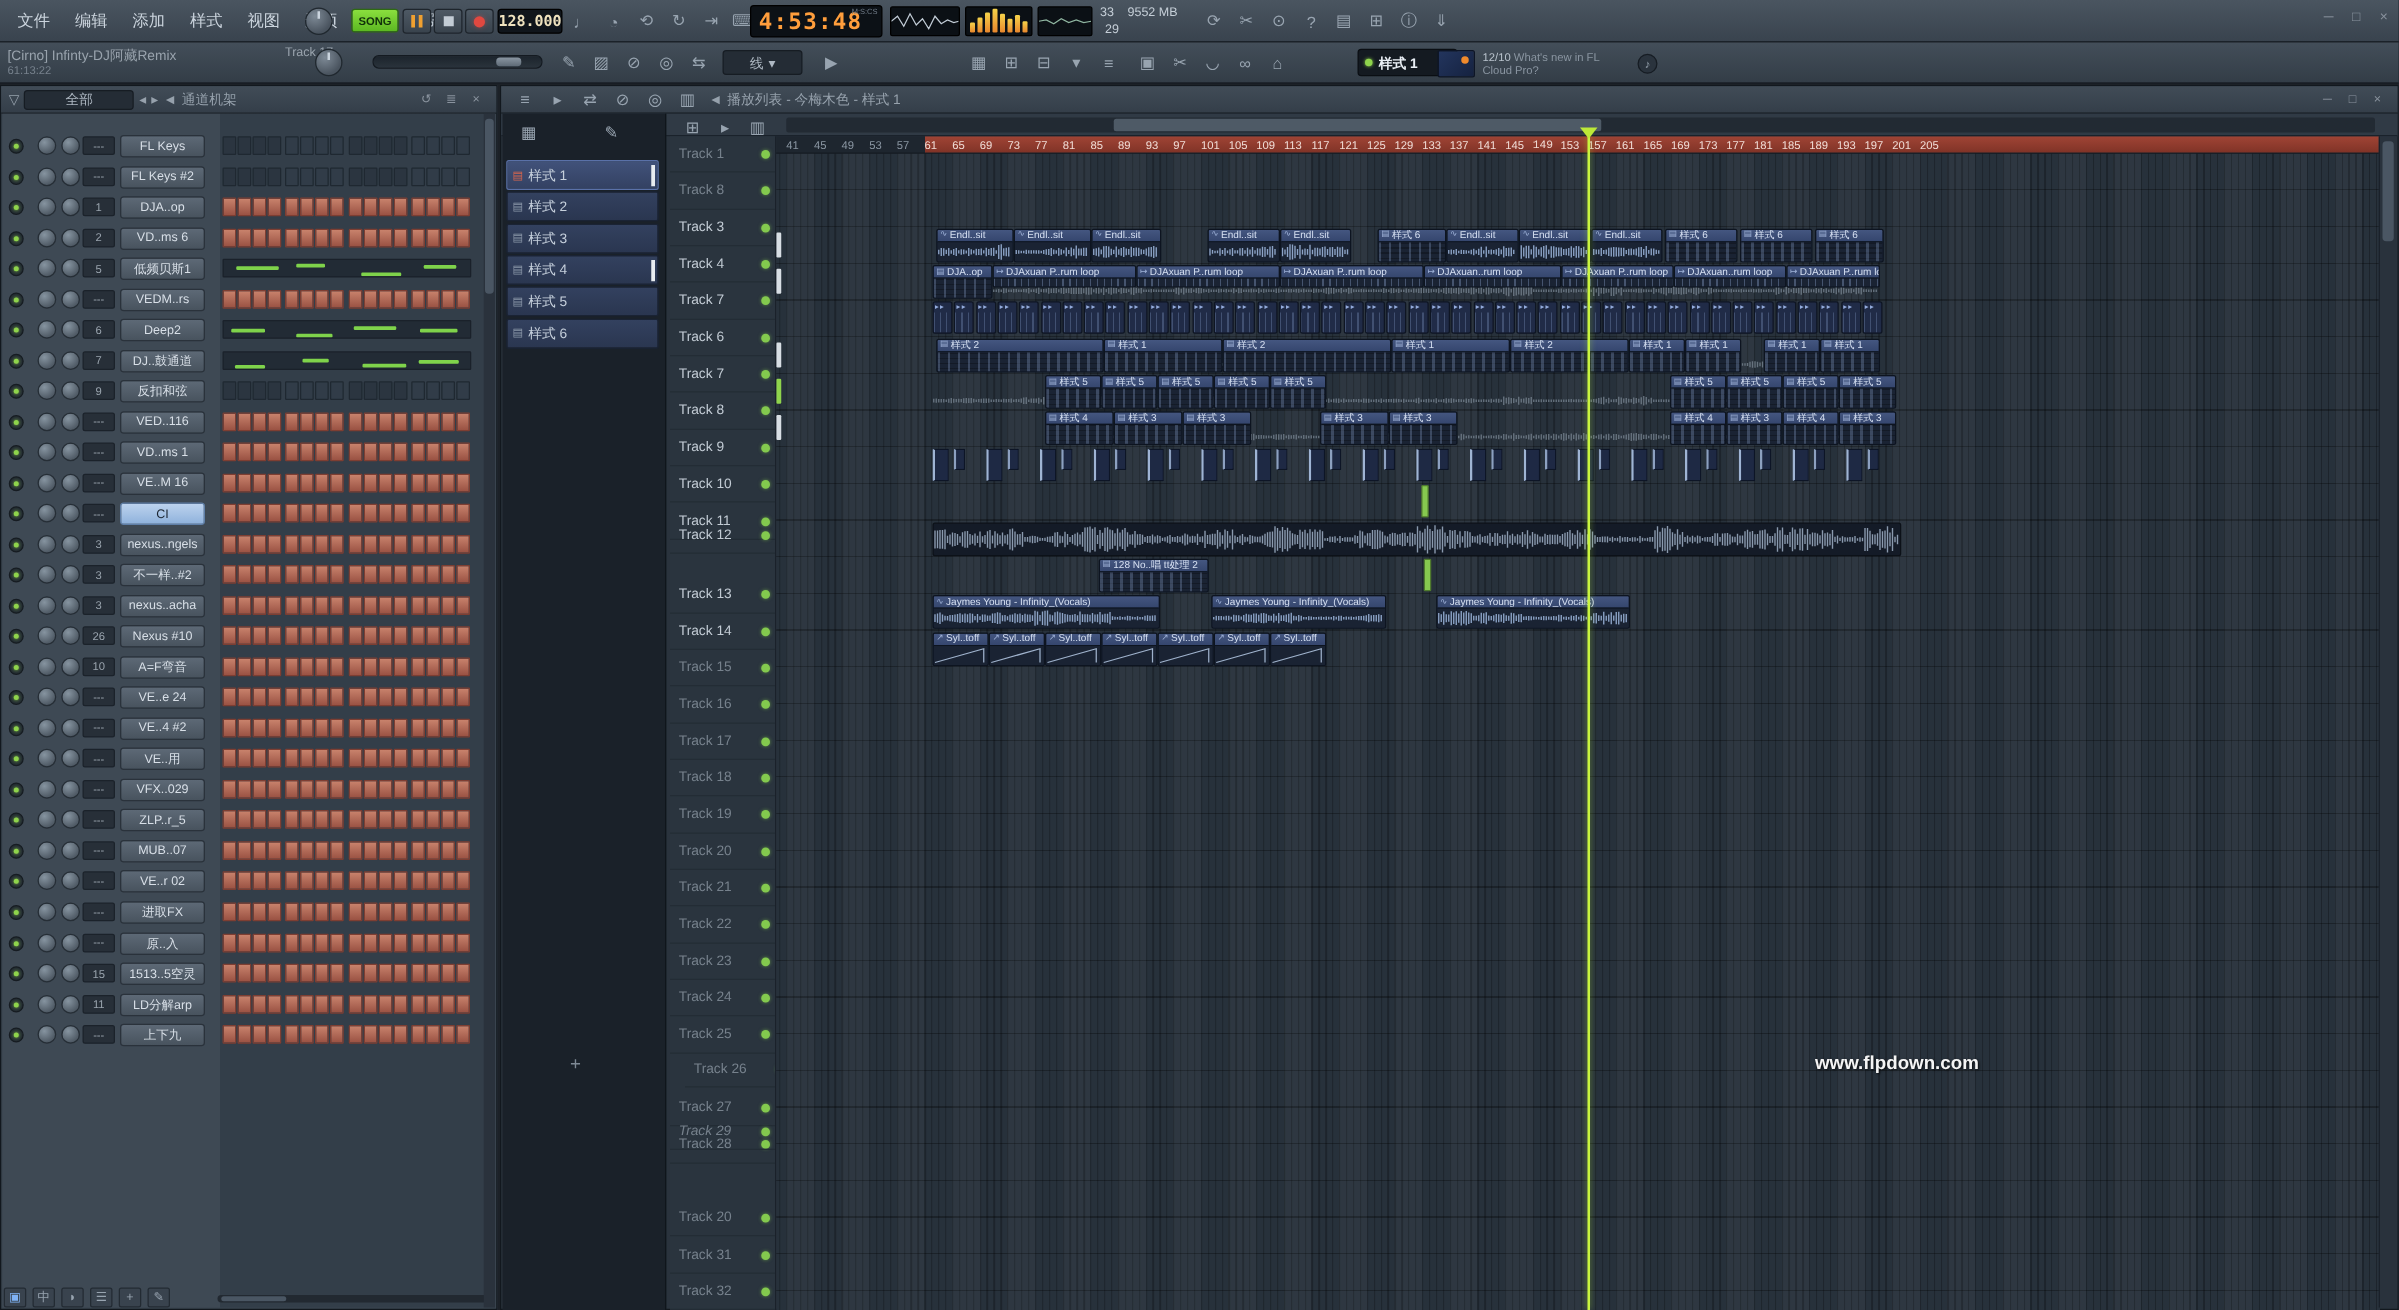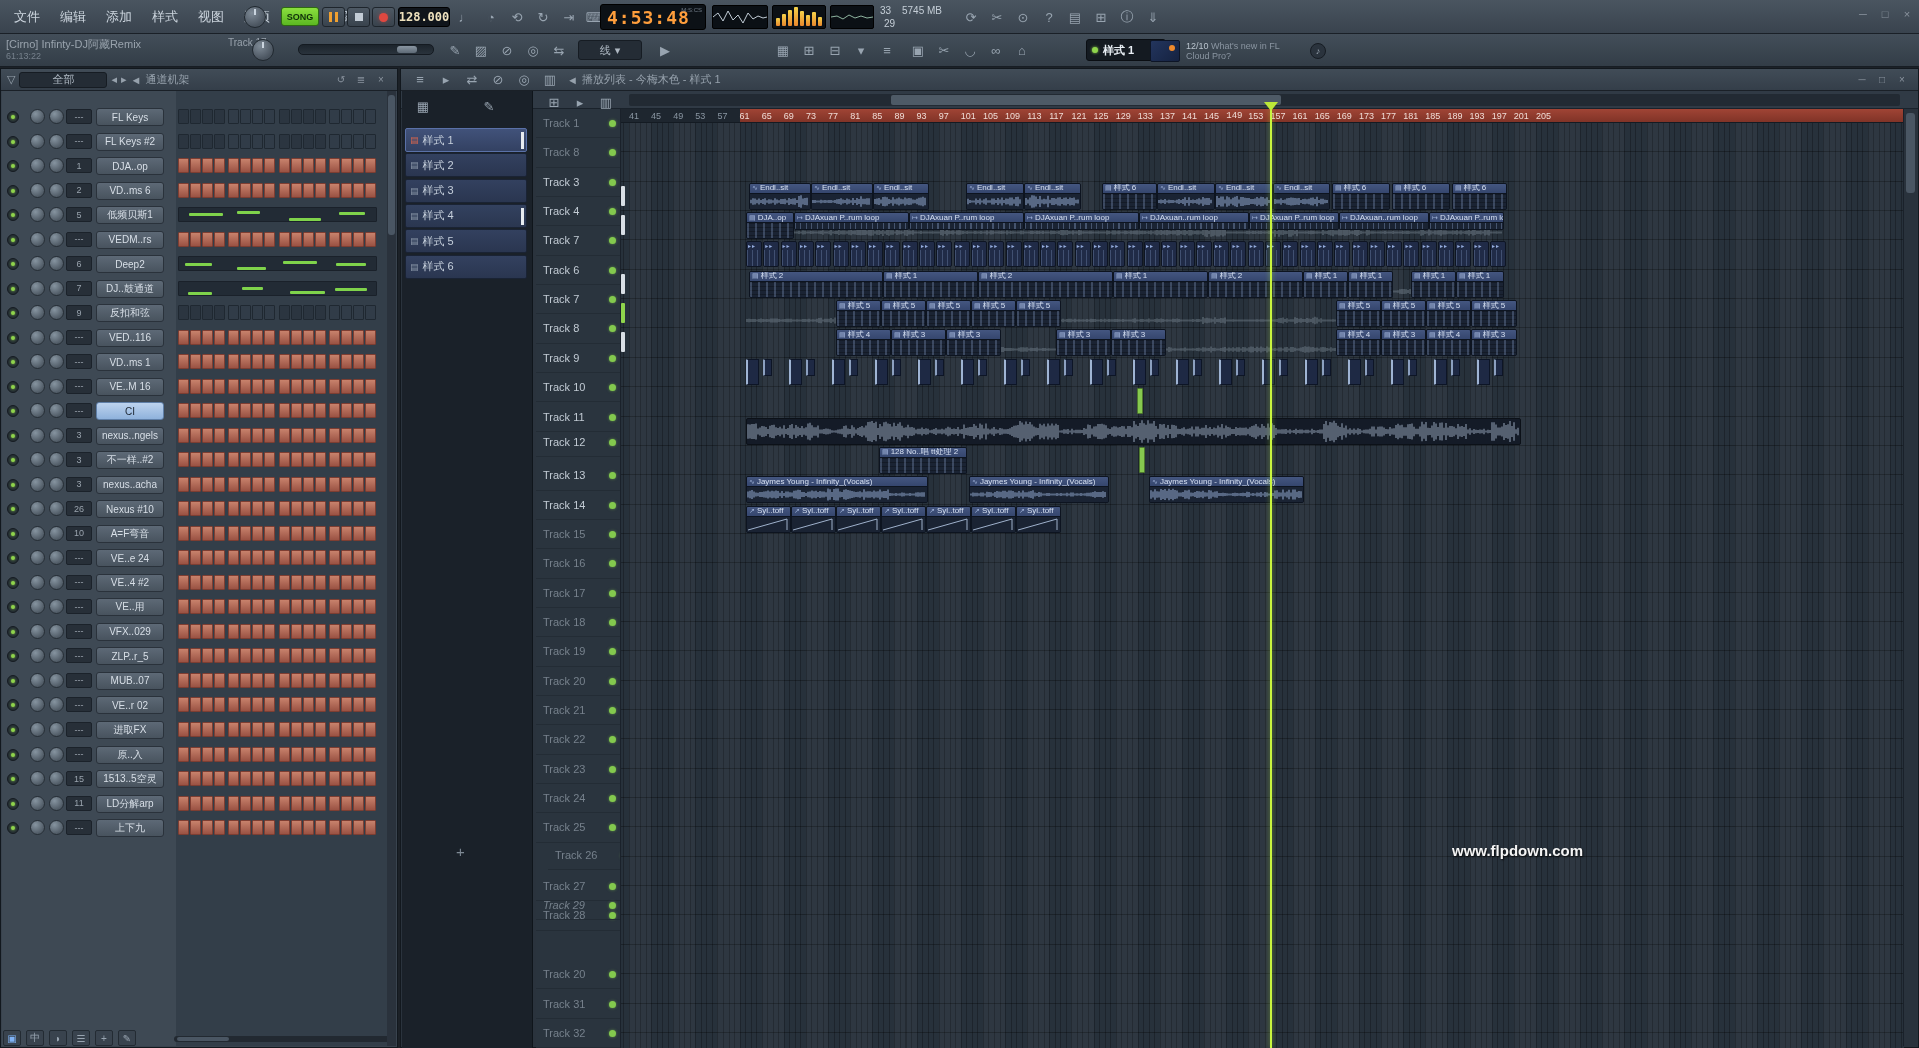--- a/index.html
+++ b/index.html
@@ -164,21 +164,21 @@
       <div style="height: 19px;"></div>
       <div style="height: 15px;"></div>
       <div style="height: 11px;"></div>
       <div style="height: 14px;"></div>
       <div style="height: 9px;"></div>
     </div>
   <div class="blackbox" id="scope2" style="left:830px;width:44px"><svg width="42" height="22">
         <polyline points="0,11 6,10 12,13 18,9 24,12 30,10 36,12 42,11" fill="none" stroke="#8FB5A0" stroke-width="1"></polyline>
       </svg></div>
   <span class="statv" style="left:880px;top:5px">33</span>
-  <span class="statv" style="left:902px;top:5px">5745 MB</span>
+  <span class="statv" style="left:902px;top:5px">9552 MB</span>
   <span class="statv" style="left:884px;top:18px">29</span>
   <div class="abs icon-row" style="left:958px;top:6px">
       <span class="tbi">⟳</span>
       <span class="tbi">✂</span>
       <span class="tbi">⊙</span>
       <span class="tbi">?</span>
       <span class="tbi">▤</span>
       <span class="tbi">⊞</span>
       <span class="tbi">ⓘ</span>
       <span class="tbi">⇓</span>
@@ -1028,21 +1028,21 @@
         <div class="trk-led"></div>
       </div>
       <div class="trk-head" style="top: 264.15px;">
         <div class="trk-name on">Track 10</div>
         <div class="trk-led"></div>
       </div>
       <div class="trk-head" style="top: 293.5px;">
         <div class="trk-name on">Track 11</div>
         <div class="trk-led"></div>
       </div>
-      <div class="trk-head" style="top: 319px;">
+      <div class="trk-head" style="top: 305px;">
         <div class="trk-name on">Track 12</div>
         <div class="trk-led"></div>
       </div>
       <div class="trk-head" style="top: 352.2px;">
         <div class="trk-name on">Track 13</div>
         <div class="trk-led"></div>
       </div>
       <div class="trk-head" style="top: 381.55px;">
         <div class="trk-name on">Track 14</div>
         <div class="trk-led"></div>

